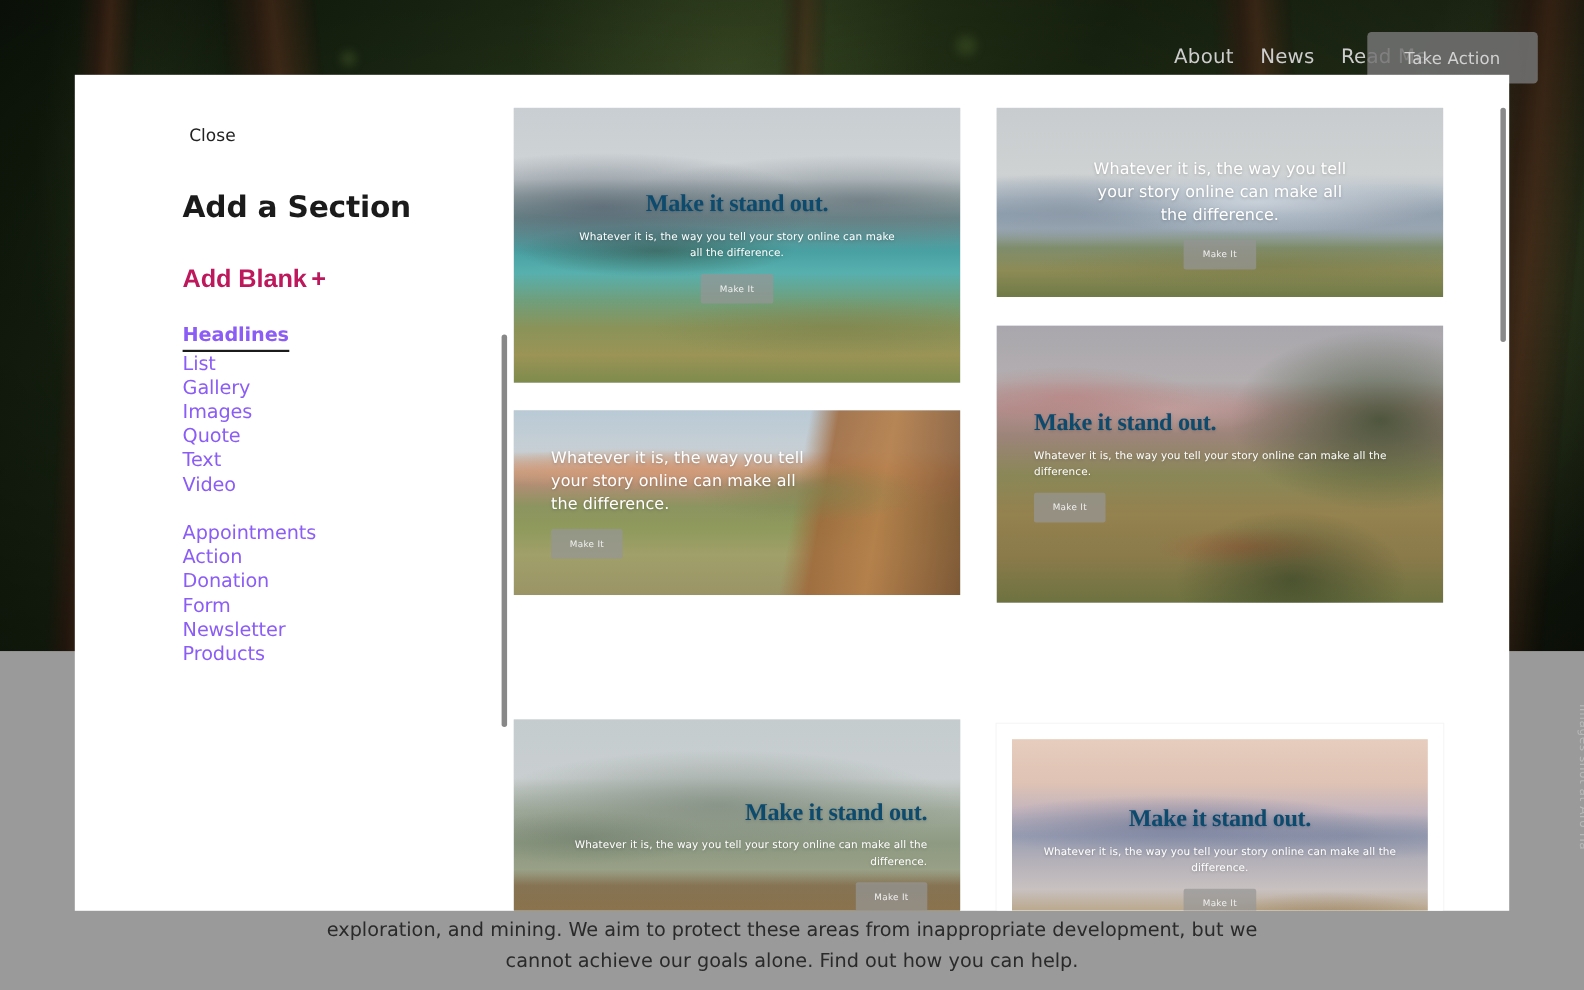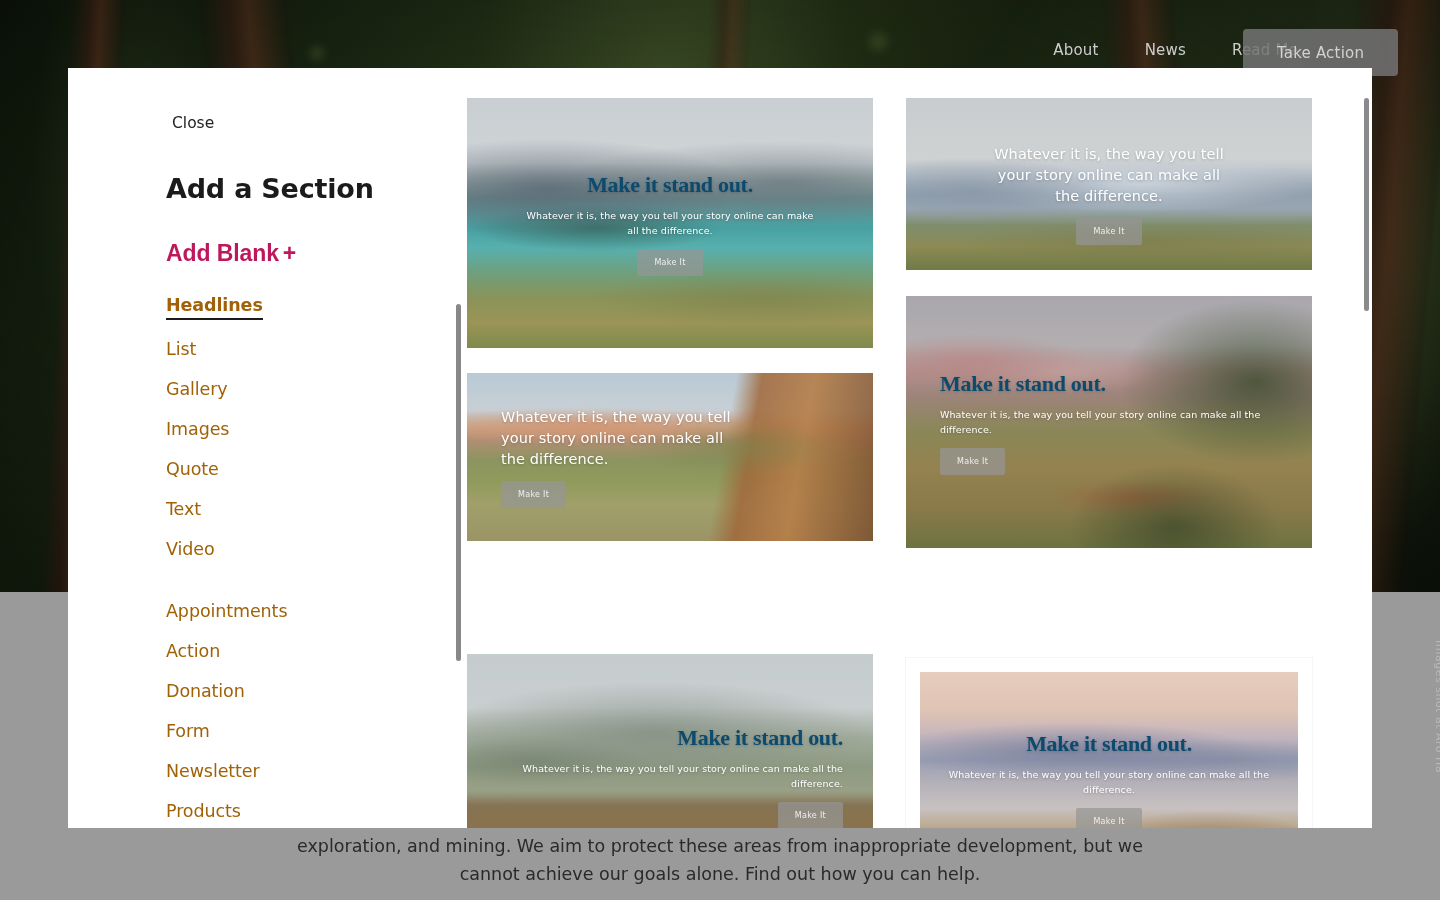--- a/index.html
+++ b/index.html
@@ -68,22 +68,22 @@
     position: absolute; left: 44px; top: 33px;
     font-size: 32px; font-weight: 400; letter-spacing: .3px;
     color: #cfcfcf;
     font-family: "DejaVu Sans", sans-serif;
   }
   .nav-links {
     position: absolute; right: 142px; top: 41px;
     display: flex; gap: 24px; align-items: center;
   }
   .nav-links a {
-    font-size: 15px; color: #cdcdcd; text-decoration: none;
-    letter-spacing: .2px; font-family: "DejaVu Sans", sans-serif; margin-left: 22px;
+    font-size: 18px; color: #cdcdcd; text-decoration: none;
+    letter-spacing: .2px; font-family: "DejaVu Sans", sans-serif;
   }
   .cta-button {
     position: absolute; right: 42px; top: 29px;
     width: 155px; height: 47px; border-radius: 4px;
     background: rgba(115,115,115,.86);
     display: flex; align-items: center; justify-content: center;
     color: #d2d2d2; font-size: 15px; letter-spacing: .2px;
     font-family: "DejaVu Sans", sans-serif;
     border: none; cursor: pointer;
   }
@@ -131,21 +131,21 @@
     padding-left: 98px;
     overflow: hidden;
   }
   .add-blank {
     font-size: 23px; font-weight: 700; color: #be185d;
     margin-bottom: 27px; cursor: pointer;
     font-family: Liberation Sans, sans-serif; letter-spacing: -.1px;
   }
   .add-blank .plus { font-weight: 700; margin-left: 4px; }
   .sec-item {
-    font-size: 17.5px; color: #a16207; margin-bottom: 18px;
+    font-size: 17.5px; color: #8b5cf6; 
     cursor: pointer; display: inline-block;
     font-family: "DejaVu Sans", sans-serif; letter-spacing: -.1px;
     line-height: 22px;
   }
   .sec-item.active {
     font-weight: 700;
     border-bottom: 2px solid #1b1b1b; padding-bottom: 2px;
   }
   .sec-gap { height: 22px; }
   .sidebar-scroll {

